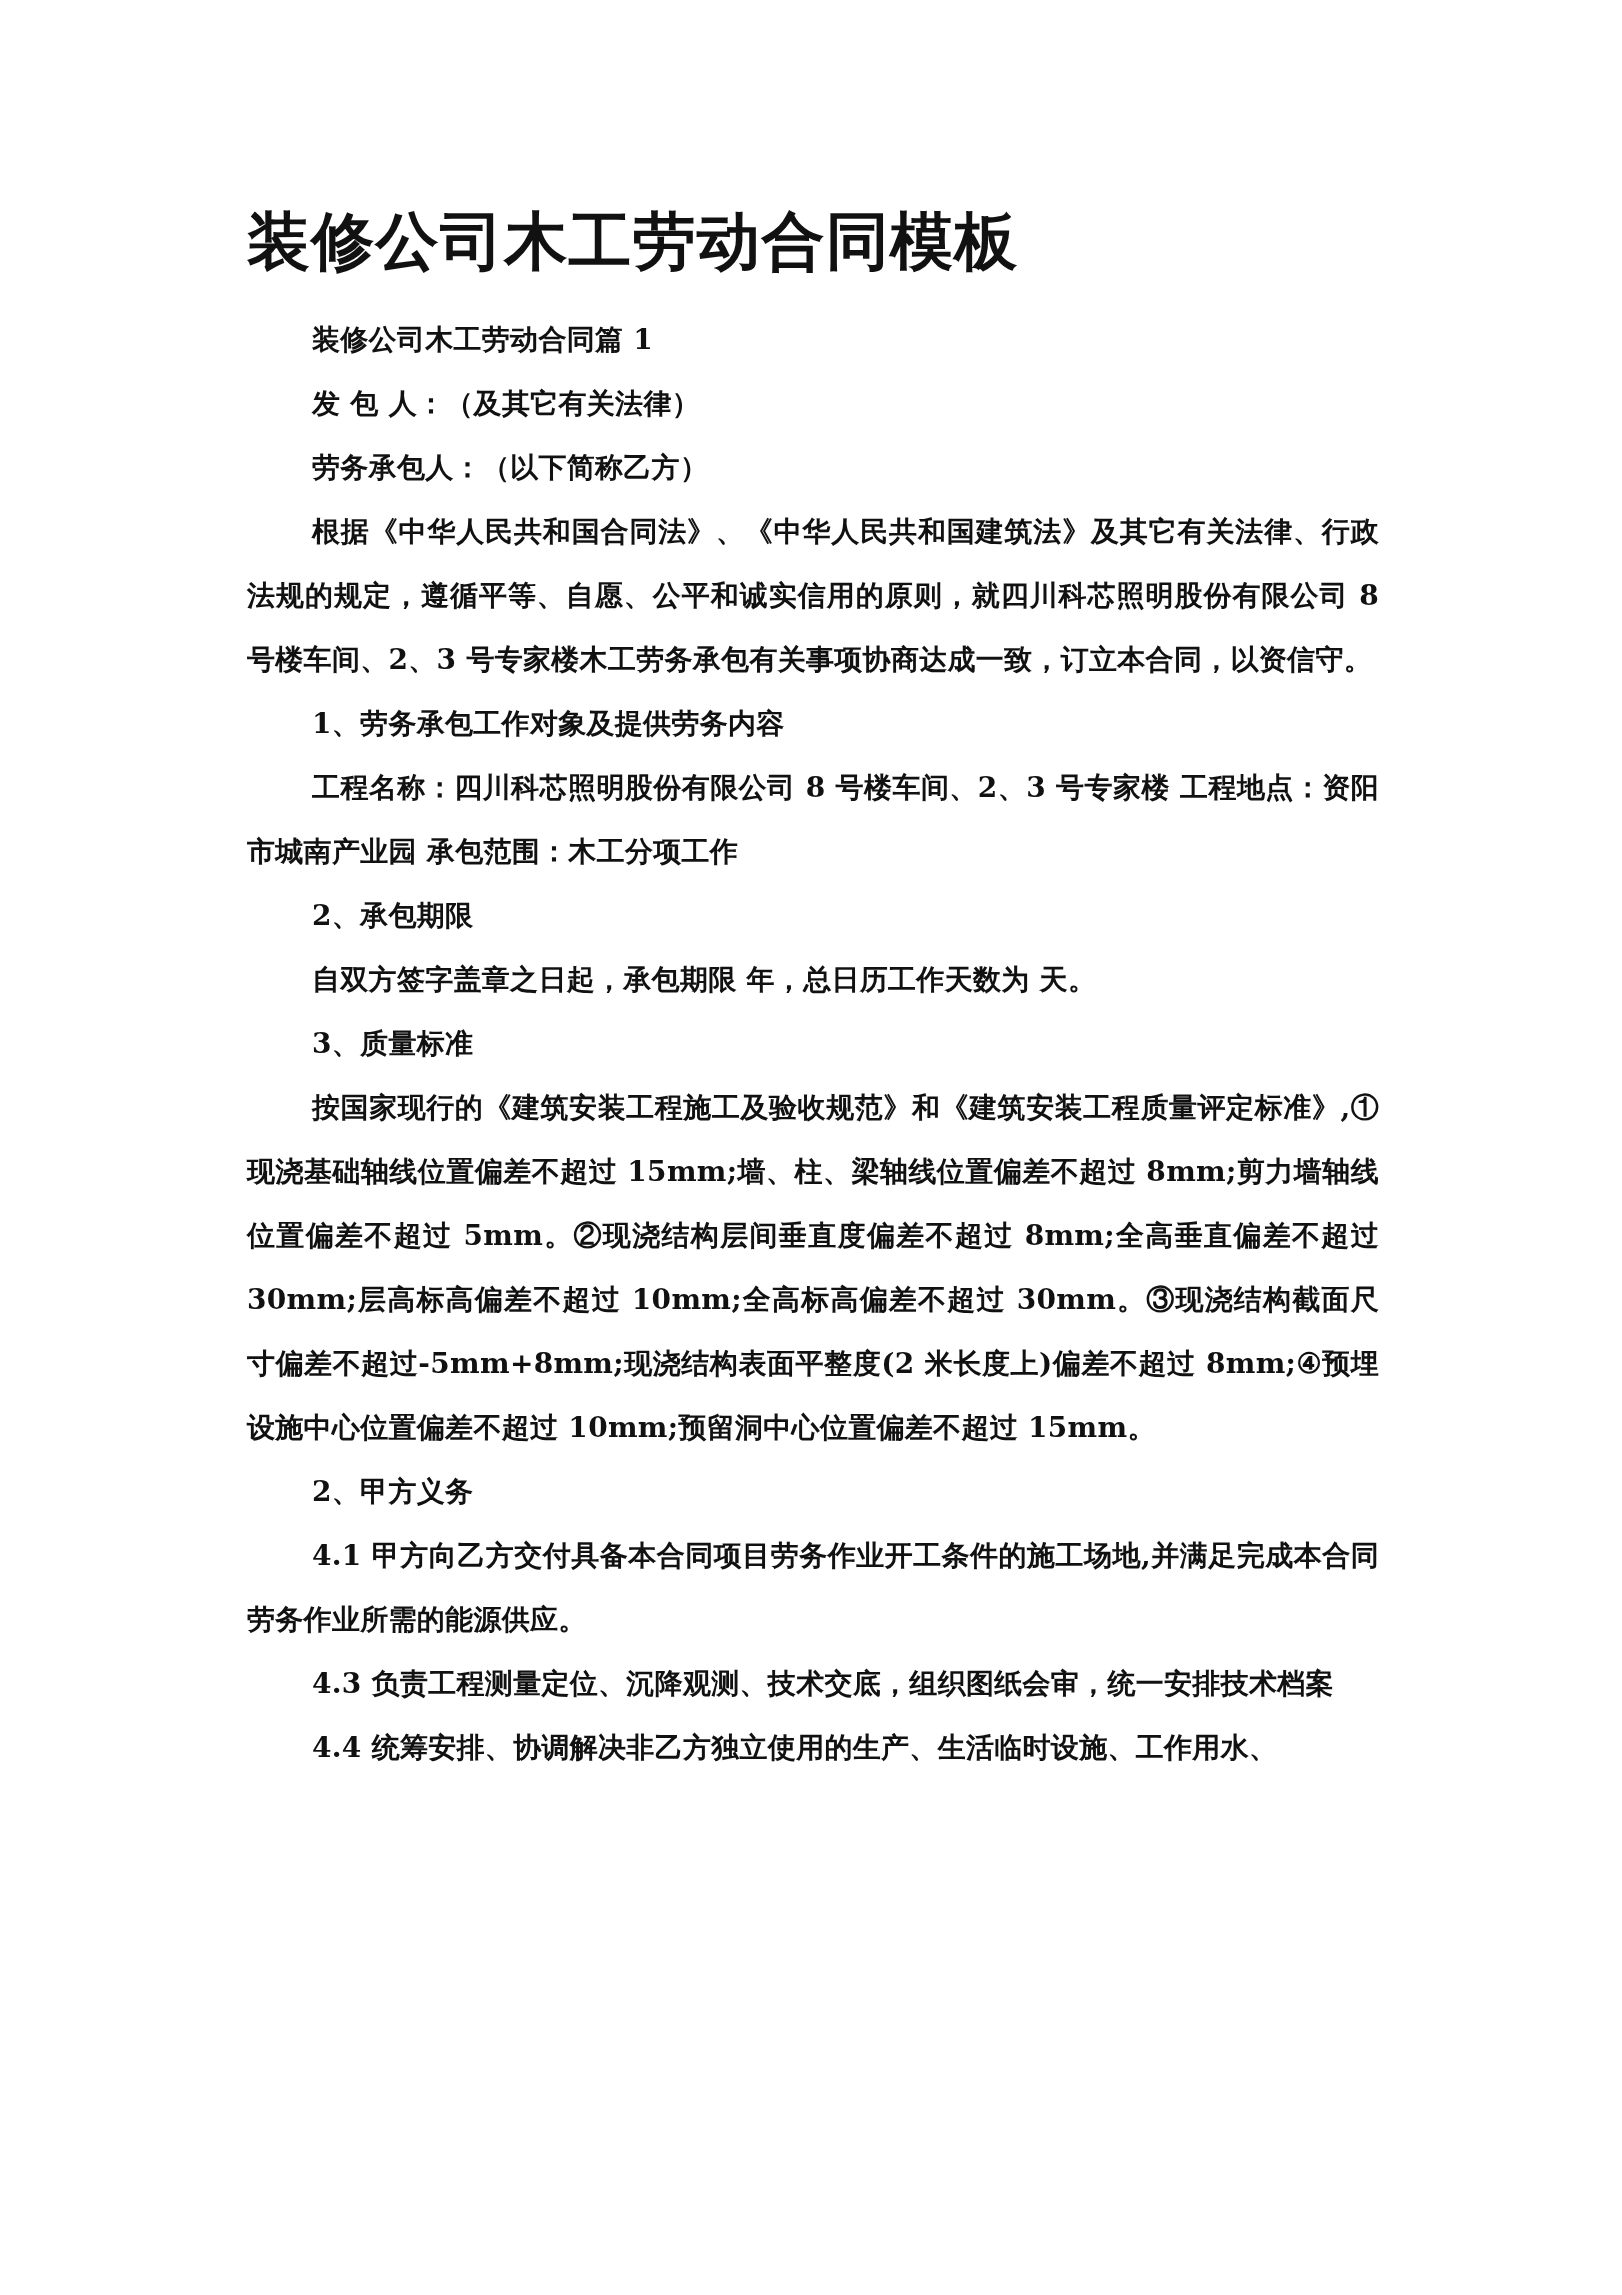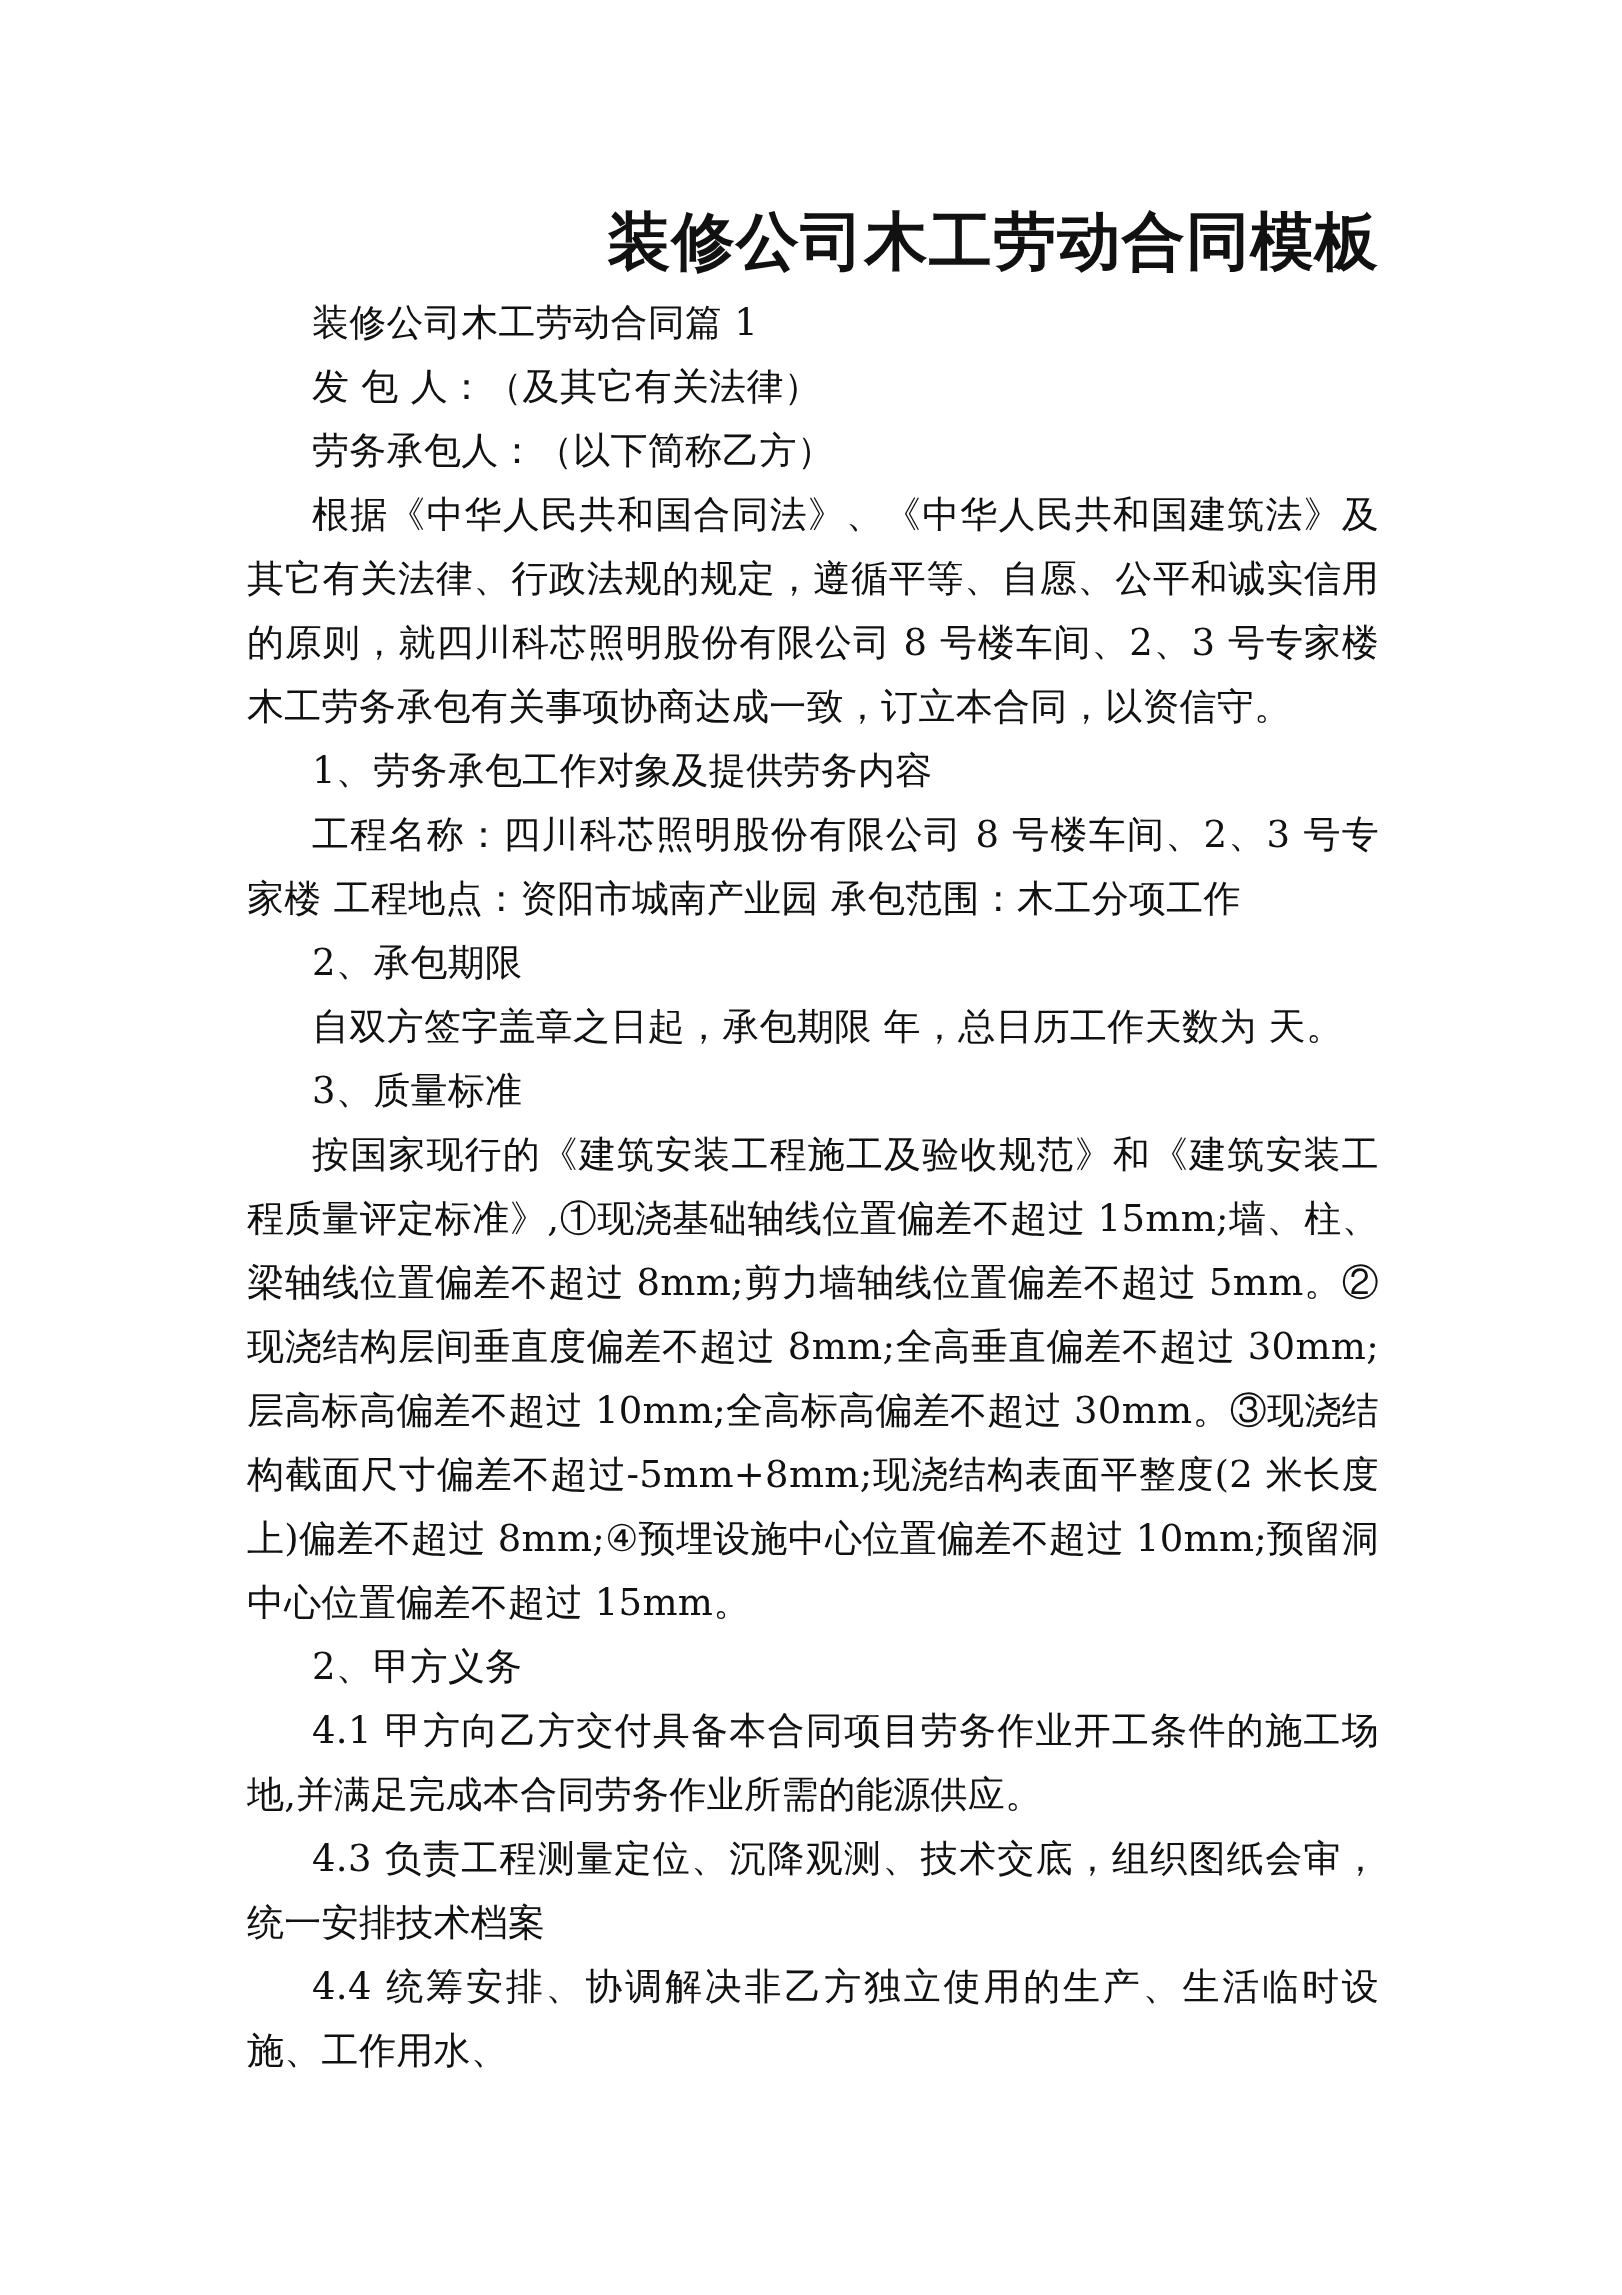--- a/index.html
+++ b/index.html
@@ -15,35 +15,36 @@
       position: absolute;
       left: 247px;
       top: 0;
       width: 1132px;
     }
     .title {
       position: absolute;
       left: 0;
       top: 196px;
       width: 1132px;
-      text-align: right;
+      text-align: left;
       font-size: 63px;
       line-height: 92px;
       font-family: "DejaVu Sans", "Liberation Sans", sans-serif;
       font-weight: bold;
       letter-spacing: 1.3px;
       margin: 0;
     }
     .body {
       position: absolute;
       left: 0;
-      top: 291px;
+      top: 308px;
       width: 1132px;
-      font-size: 37px;
+      font-size: 28px;
       line-height: 64px;
+      font-weight: bold;
     }
     .p {
       margin: 0;
       text-indent: 65px;
       text-align: justify;
       text-align-last: left;
       letter-spacing: 0.3px;
     }
     .p.heading { }
   </style>

